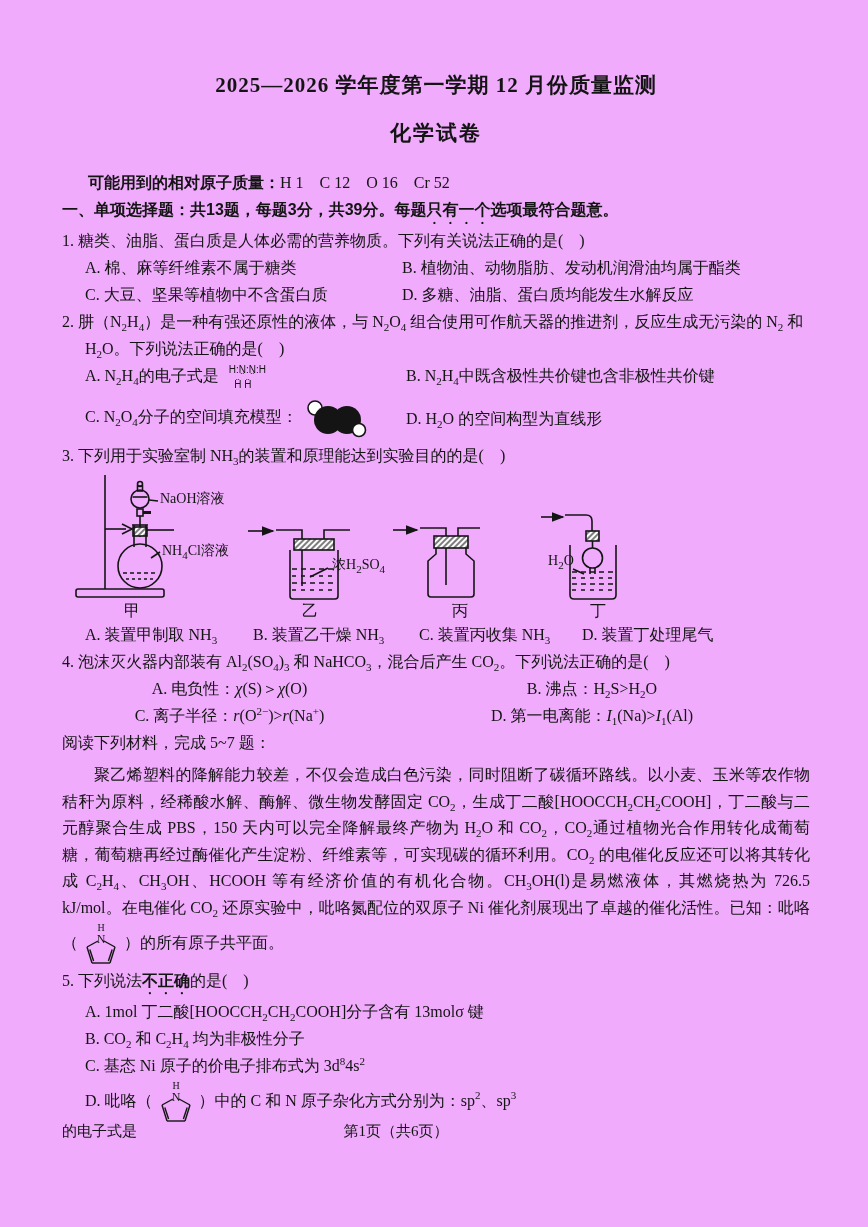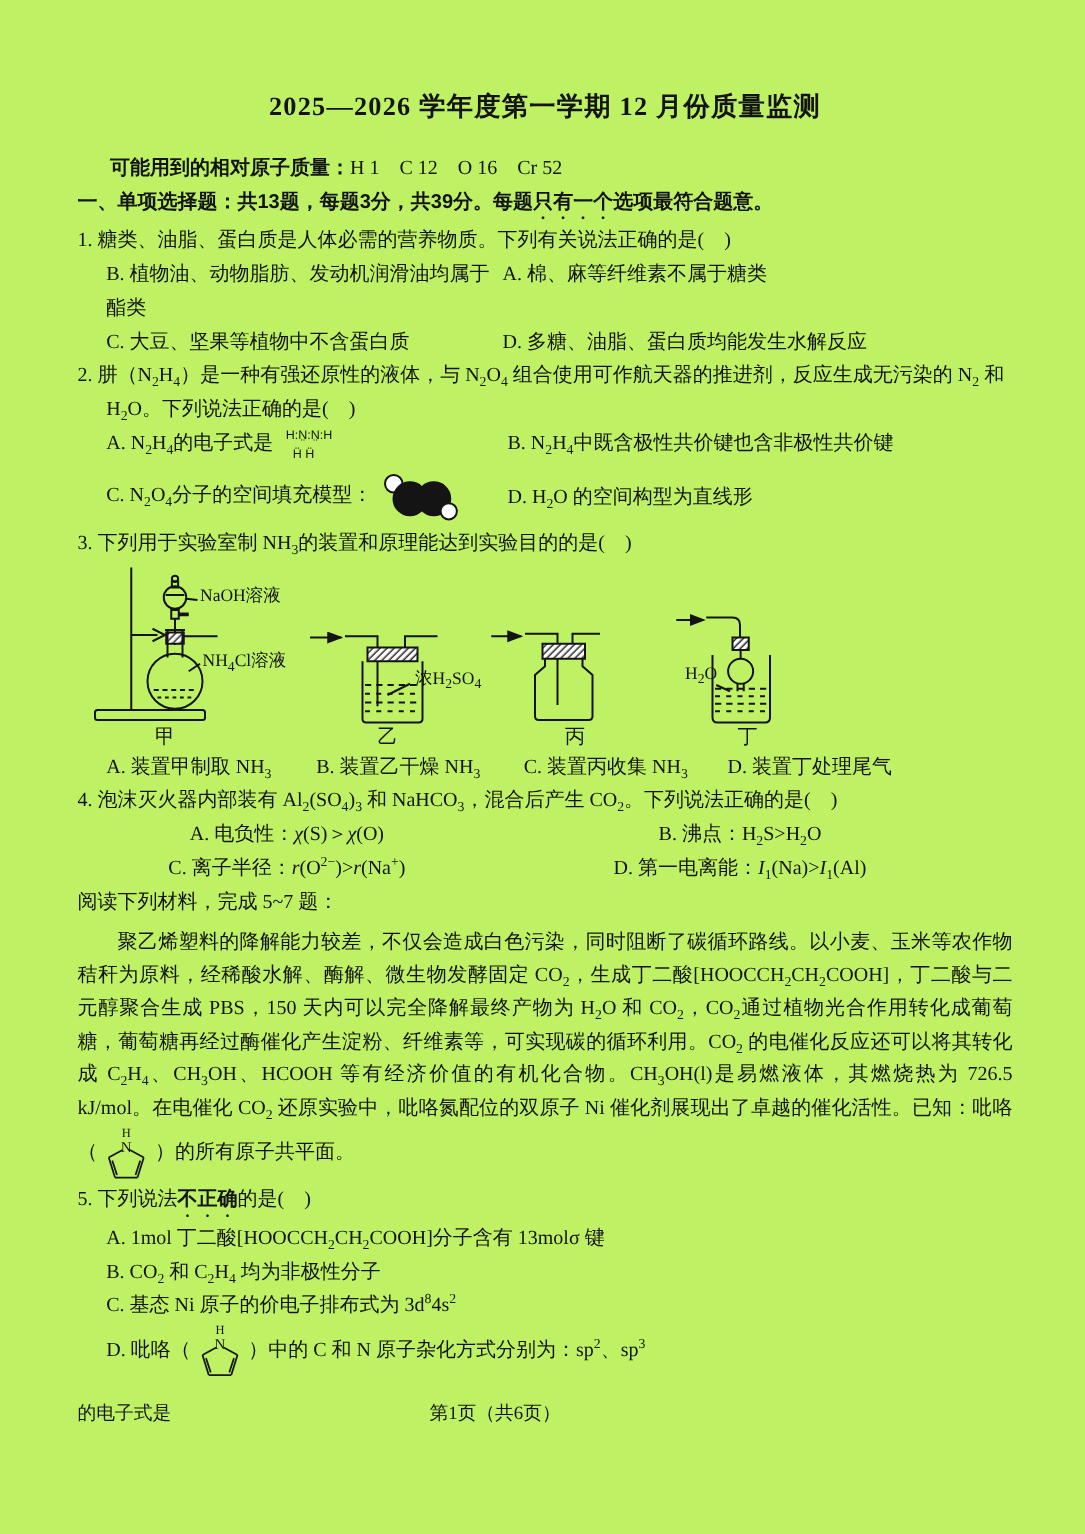--- a/index.html
+++ b/index.html
@@ -1,16 +1,16 @@
 <!DOCTYPE html>
 <html><head>
 <meta charset="utf-8">
 <style>
   html,body{margin:0;padding:0;background:#e8e8e8;}
-  .page{width:868px;height:1227px;position:relative;background:#bef264;color:#141414;
+  .page{width:868px;height:1227px;position:relative;background:#f0abfc;color:#141414;
         font-family:"Liberation Serif","DejaVu Serif",serif;font-size:16px;line-height:27px;
         margin:0 auto;overflow:hidden;}
   .content{position:absolute;left:62px;top:0;width:748px;}
   .title1{margin-top:72px;text-align:center;font-size:21px;font-weight:bold;letter-spacing:1px;}
   .title2{margin-top:21px;text-align:center;font-size:21px;font-weight:bold;letter-spacing:2px;}
   .hei{font-family:"Liberation Sans","DejaVu Sans",sans-serif;}
   .masses{margin-top:22px;}
   .masses .lbl{font-weight:bold;margin-left:26px;}
   .sect{font-weight:bold;}
   .stem{padding-left:23px;text-indent:-23px;}
@@ -39,30 +39,31 @@
   .footer-left{position:absolute;left:62px;top:1118px;font-size:15px;}
   .footer-center{position:absolute;left:0;top:1118px;width:792px;text-align:center;font-size:15px;}
 </style>
 </head>
 <body>
 
 <div class="page">
   <div class="content">
 
     <div class="title1">2025—2026 学年度第一学期 12 月份质量监测</div>
+    <div class="title2">化学试卷</div>
 
     <div class="masses"><span class="lbl hei">可能用到的相对原子质量：</span><span>H 1　C 12　O 16　Cr 52</span></div>
 
     <div class="sect hei"><span class="b">一、单项选择题：共13题，每题3分，共39分。每题</span><span class="bd">只有一个</span><span class="b">选项最符合题意。</span></div>
 
     <div>
       <div class="stem"><span>1. 糖类、油脂、蛋白质是人体必需的营养物质。下列有关说法正确的是(&nbsp;&nbsp;&nbsp;&nbsp;)</span></div>
       <div class="opts g1">
+        <div><span>A. 棉、麻等纤维素不属于糖类</span></div>
         <div><span>B. 植物油、动物脂肪、发动机润滑油均属于酯类</span></div>
-        <div><span>A. 棉、麻等纤维素不属于糖类</span></div>
         <div><span>C. 大豆、坚果等植物中不含蛋白质</span></div>
         <div><span>D. 多糖、油脂、蛋白质均能发生水解反应</span></div>
       </div>
     </div>
 
     <div>
       <div class="stem"><span>2. 肼（N</span><sub>2</sub><span>H</span><sub>4</sub><span>）是一种有强还原性的液体，与 N</span><sub>2</sub><span>O</span><sub>4</sub><span> 组合使用可作航天器的推进剂，反应生成无污染的 N</span><sub>2</sub><span> 和 H</span><sub>2</sub><span>O。下列说法正确的是(&nbsp;&nbsp;&nbsp;&nbsp;)</span></div>
       <div class="opts g2 mt14">
         <div><span><span>A. N</span><sub>2</sub><span>H</span><sub>4</sub><span>的电子式是</span></span><span class="ef"><div>H:N̤:N̤:H</div><div>  Ḧ Ḧ</div></span></div>
         <div><span>B. N</span><sub>2</sub><span>H</span><sub>4</sub><span>中既含极性共价键也含非极性共价键</span></div>

